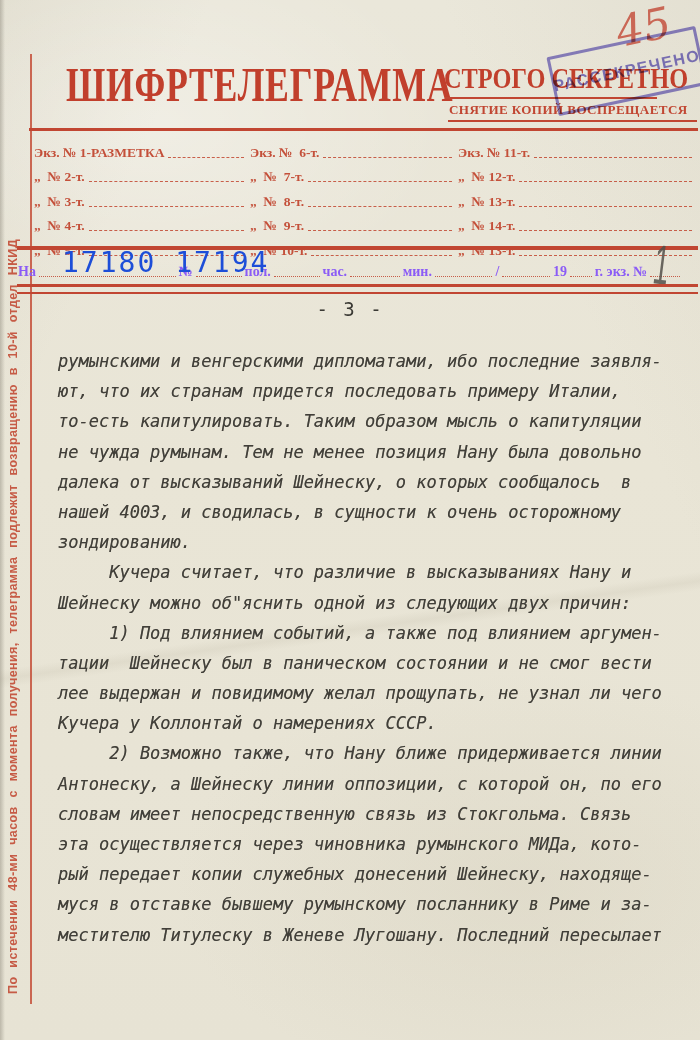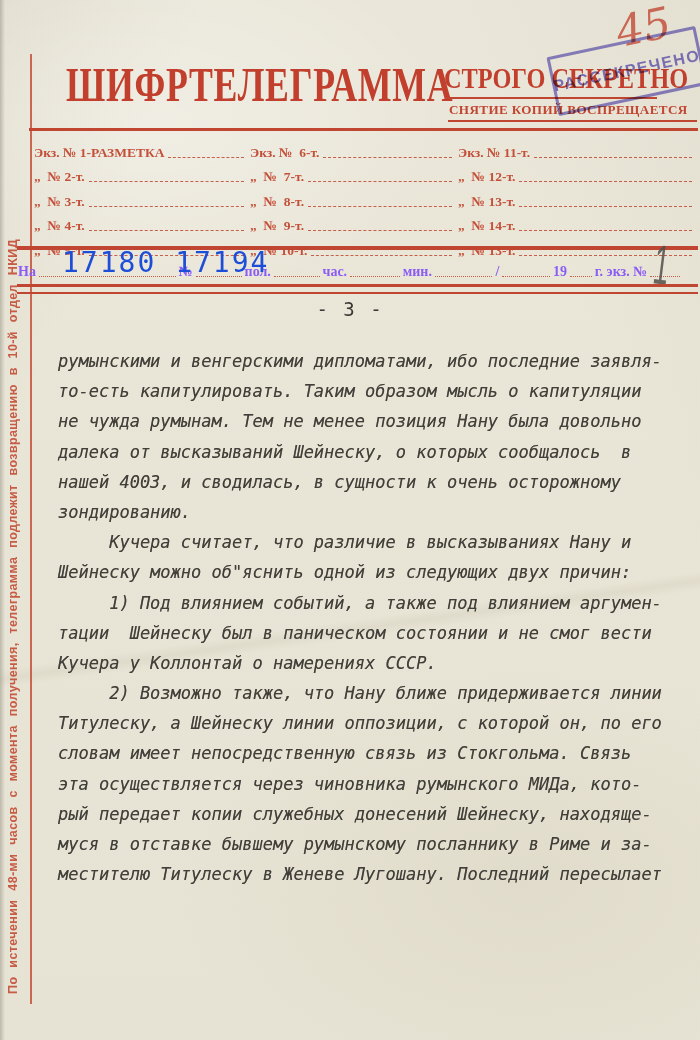--- a/index.html
+++ b/index.html
@@ -225,30 +225,32 @@
 <div class="typed-numbers">17180 17194</div>
 <div class="hw-1">1</div>
 
 <div class="rule" style="left:17px;top:284px;width:681px;height:2.5px;"></div>
 <div class="rule" style="left:17px;top:292px;width:681px;height:1.5px;"></div>
 
 <div class="page-number">- 3 -</div>
 
 <div class="body-text">
   <div class="line">румынскими и венгерскими дипломатами, ибо последние заявля-</div>
+  <div class="line">ют, что их странам придется последовать примеру Италии,</div>
   <div class="line">то-есть капитулировать. Таким образом мысль о капитуляции</div>
   <div class="line">не чужда румынам. Тем не менее позиция Нану была довольно</div>
   <div class="line">далека от высказываний Шейнеску, о которых сообщалось  в</div>
   <div class="line">нашей 4003, и сводилась, в сущности к очень осторожному</div>
   <div class="line">зондированию.</div>
   <div class="line">     Кучера считает, что различие в высказываниях Нану и</div>
   <div class="line">Шейнеску можно об"яснить одной из следующих двух причин:</div>
   <div class="line">     1) Под влиянием событий, а также под влиянием аргумен-</div>
   <div class="line">тации  Шейнеску был в паническом состоянии и не смог вести</div>
+  <div class="line">лее выдержан и повидимому желал прощупать, не узнал ли чего</div>
   <div class="line">Кучера у Коллонтай о намерениях СССР.</div>
   <div class="line">     2) Возможно также, что Нану ближе придерживается линии</div>
-  <div class="line">Титулеску, а Шейнеску линии оппозиции, с которой он, по его</div>
+  <div class="line">Антонеску, а Шейнеску линии оппозиции, с которой он, по его</div>
   <div class="line">словам имеет непосредственную связь из Стокгольма. Связь</div>
   <div class="line">эта осуществляется через чиновника румынского МИДа, кото-</div>
   <div class="line">рый передает копии служебных донесений Шейнеску, находяще-</div>
   <div class="line">муся в отставке бывшему румынскому посланнику в Риме и за-</div>
   <div class="line">местителю Титулеску в Женеве Лугошану. Последний пересылает</div>
 </div>
 
 </body></html>

